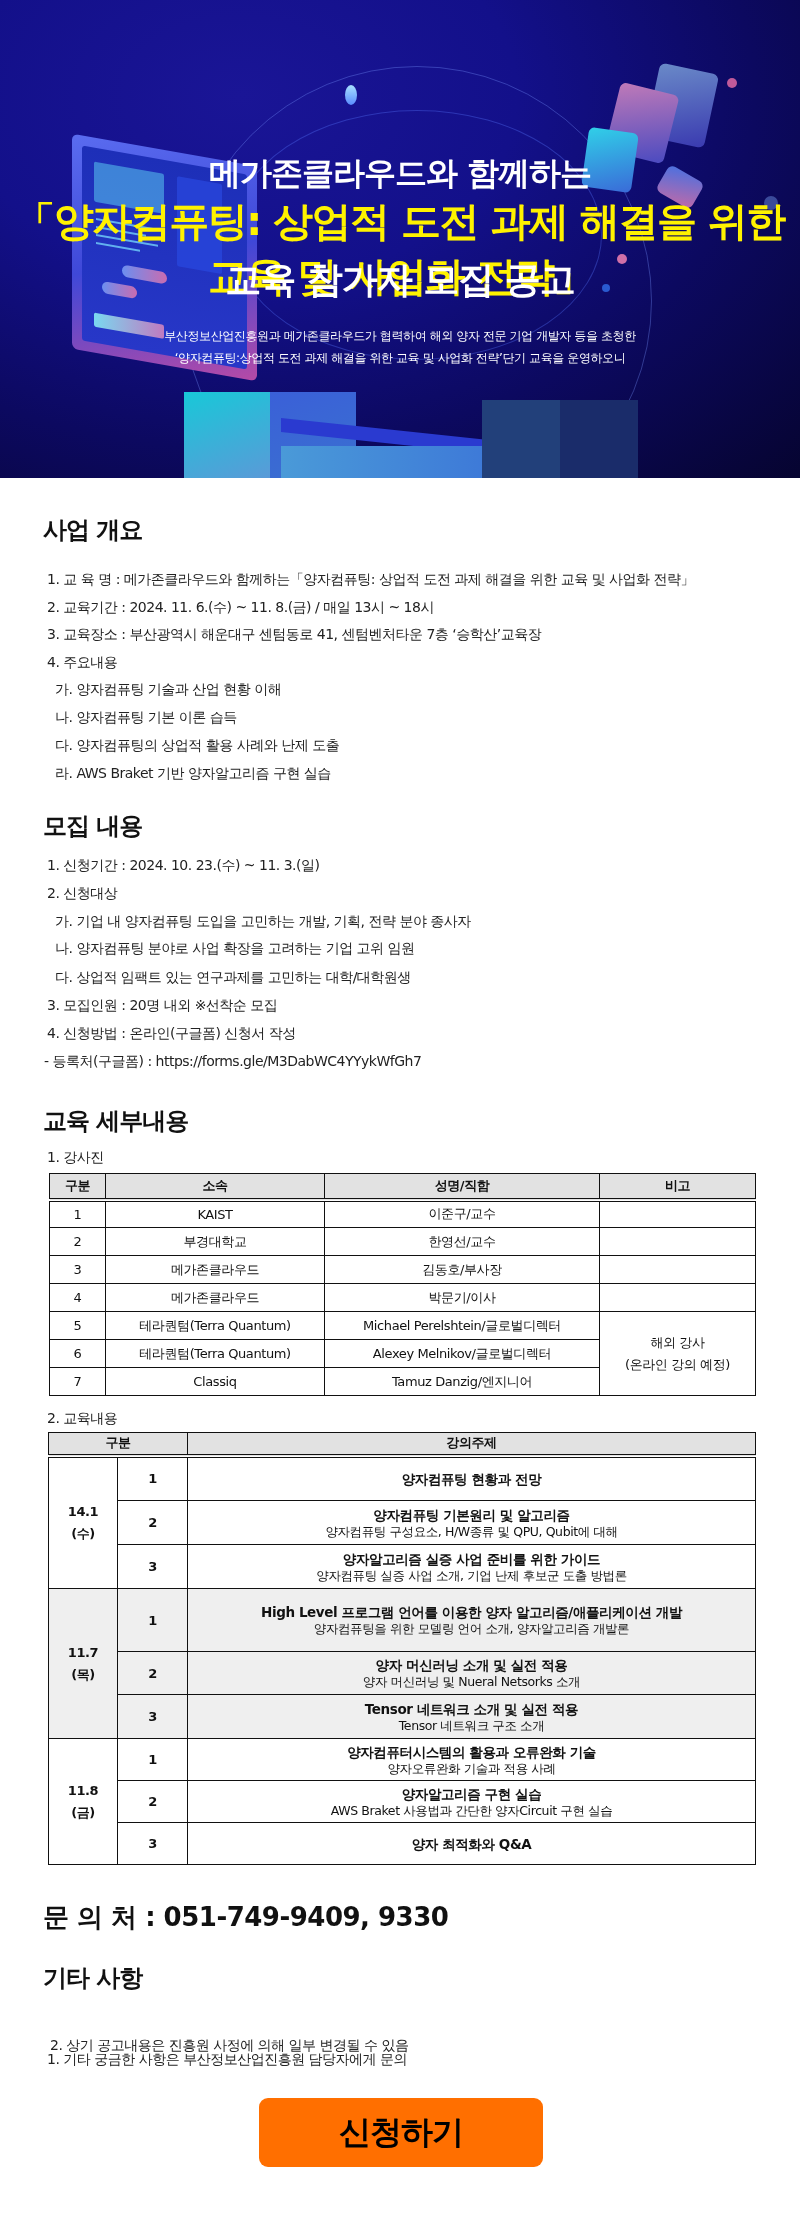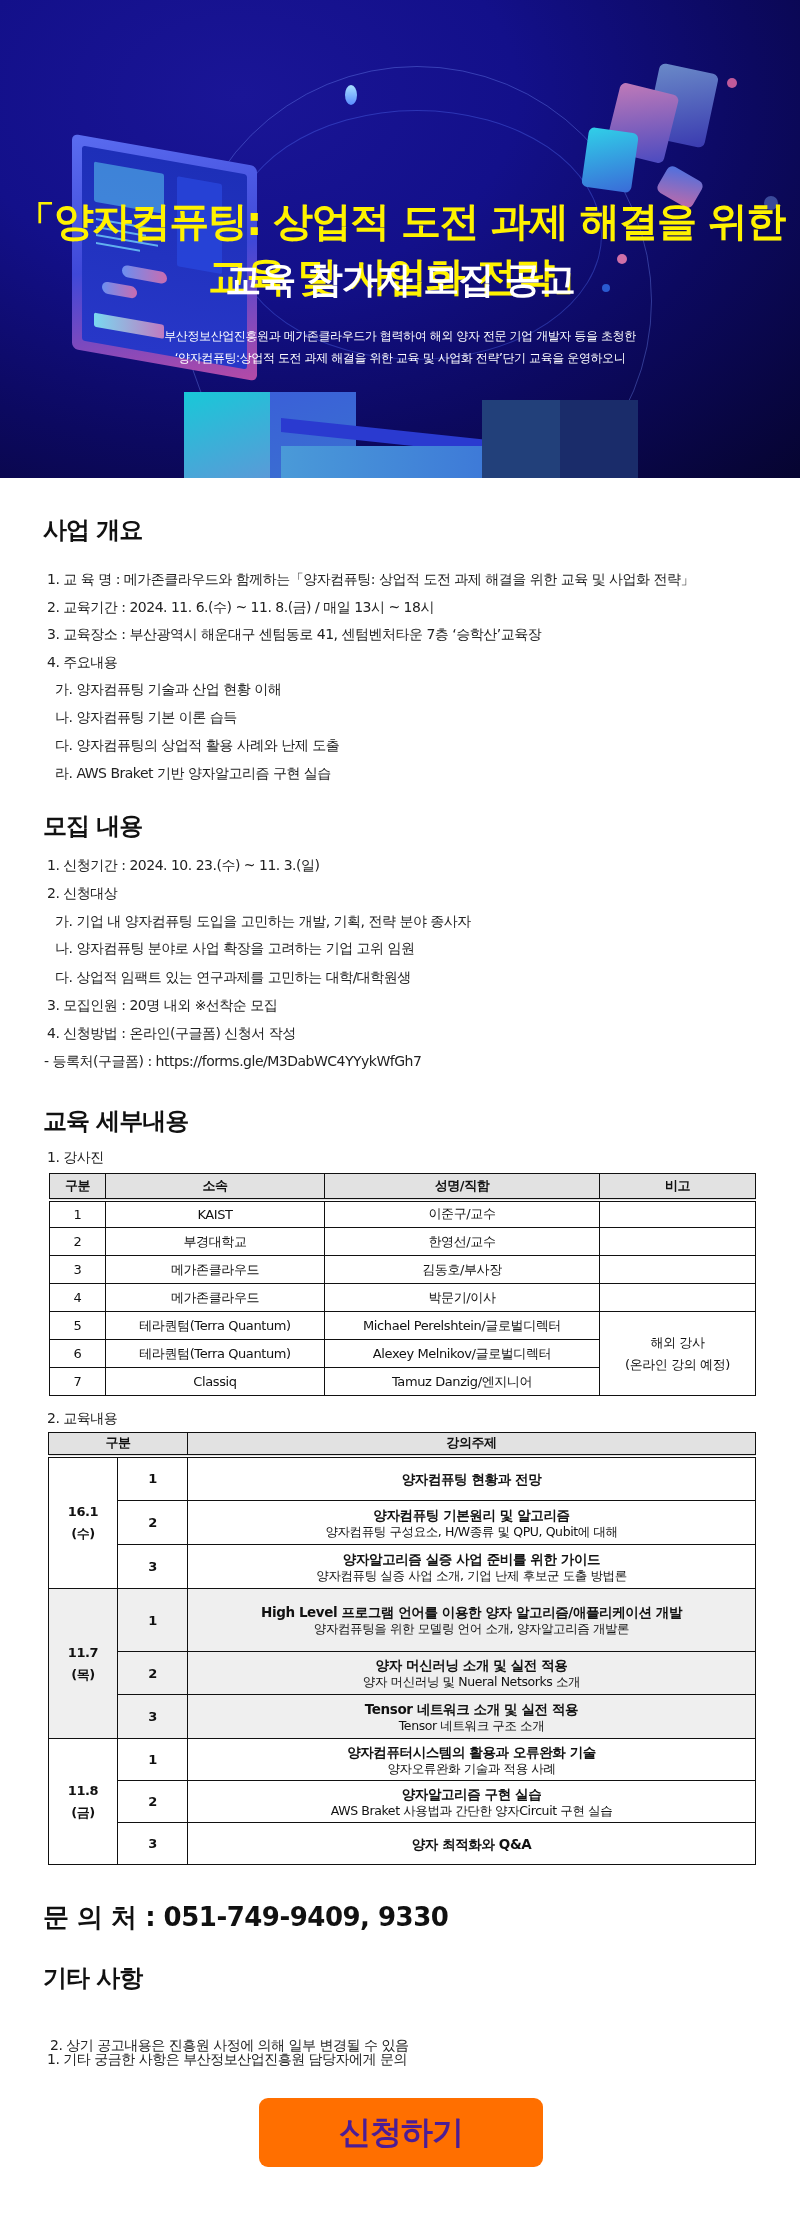--- a/index.html
+++ b/index.html
@@ -59,21 +59,21 @@
   .sched td.day { font-weight: 700; line-height: 22px; }
   .sched td.num { font-weight: 700; }
   .sched td.topic .main { display: block; font-weight: 700; font-size: 13.5px; line-height: 18px; }
   .sched td.topic .sub { display: block; font-weight: 400; font-size: 12.5px; line-height: 16px; }
   .sched tr.gray td { background: #efefef; }
 
   
   .contact { position: absolute; left: 43px; top: 1900px; font-weight: 900; font-size: 26px; color: #111;
     letter-spacing: -0.5px; font-family: "DejaVu Sans", sans-serif; }
   .apply-btn { position: absolute; left: 259px; top: 2098px; width: 284px; height: 69px;
-    background: #ff6f00; border-radius: 9px; color: #4c1d95; font-weight: 900; font-size: 32px;
+    background: #ff6f00; border-radius: 9px; color: #000000; font-weight: 900; font-size: 32px;
     display: flex; align-items: center; justify-content: center; letter-spacing: -1px; cursor: pointer;
     border: none; font-family: "DejaVu Sans", sans-serif; }
 </style>
 </head>
 <body>
 
 <div class="banner">
   <div class="orbit o1"></div>
   <div class="orbit o2"></div>
 
@@ -106,20 +106,21 @@
 
   <div class="boxes">
     <div class="b" style="left:184px;top:392px;width:86px;height:86px;background:linear-gradient(160deg,#18c8d8,#5a9ad8);"></div>
     <div class="b" style="left:270px;top:392px;width:86px;height:86px;background:linear-gradient(160deg,#3a60d8,#3a70d0);"></div>
     <div class="b" style="left:281px;top:432px;width:265px;height:14px;background:#2a3ad0;transform:skewY(6deg);"></div>
     <div class="b" style="left:281px;top:446px;width:265px;height:32px;background:linear-gradient(90deg,#4a9ad8,#3a70d8);"></div>
     <div class="b" style="left:482px;top:400px;width:78px;height:78px;background:#22407a;"></div>
     <div class="b" style="left:560px;top:400px;width:78px;height:78px;background:#1a2c6a;"></div>
   </div>
 
+  <div class="banner-title bt1">메가존클라우드와 함께하는</div>
   <div class="banner-title bt2">「양자컴퓨팅: 상업적 도전 과제 해결을 위한 교육 및 사업화 전략」</div>
   <div class="banner-title bt3">교육 참가자 모집 공고</div>
 
   <div class="banner-desc bd1">부산정보산업진흥원과 메가존클라우드가 협력하여 해외 양자 전문 기업 개발자 등을 초청한</div>
   <div class="banner-desc bd2">‘양자컴퓨팅:상업적 도전 과제 해결을 위한 교육 및 사업화 전략’단기 교육을 운영하오니</div>
 </div>
 
 <div class="sec-title" style="top:514px;">사업 개요</div>
 <div class="list-item" style="top:569px;">1. 교  육  명 : 메가존클라우드와 함께하는「양자컴퓨팅: 상업적 도전 과제 해결을 위한 교육 및 사업화 전략」</div>
 <div class="list-item" style="top:597px;">2. 교육기간 : 2024. 11. 6.(수) ~ 11. 8.(금) / 매일 13시 ~ 18시</div>
@@ -216,21 +217,21 @@
   <thead>
     <tr>
       <th colspan="2">구분</th>
       <th>강의주제</th>
     </tr>
   </thead>
   <tbody>
 
     <tr style="height:45px;">
       <td class="day" rowspan="3">
-        <div>16.1</div>
+        <div>14.1</div>
         <div>(수)</div>
       </td>
       <td class="num">1</td>
       <td class="topic">
         <span class="main">양자컴퓨팅 현황과 전망</span>
       </td>
     </tr>
     <tr style="height:44px;">
       <td class="num">2</td>
       <td class="topic">

